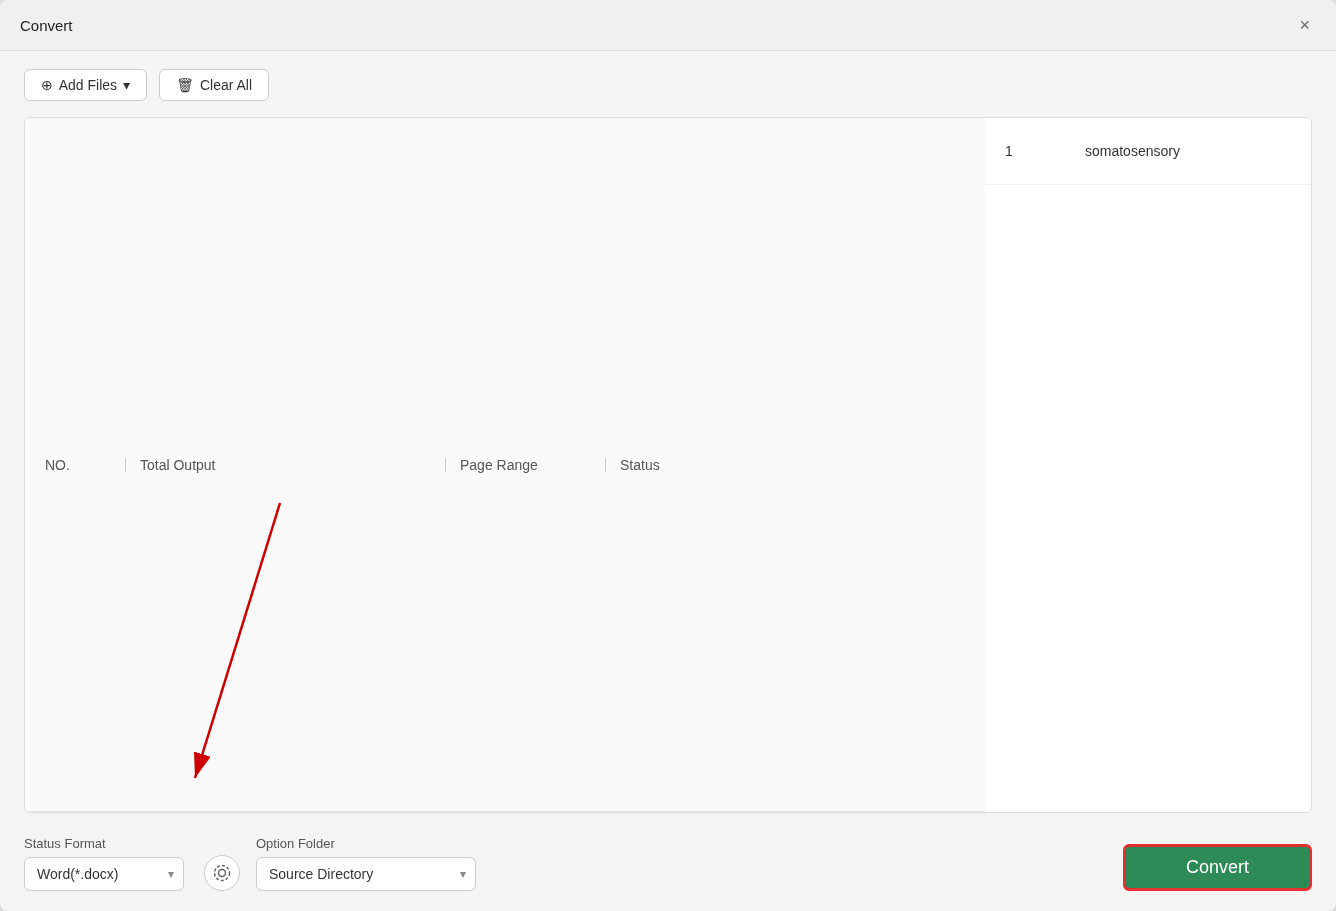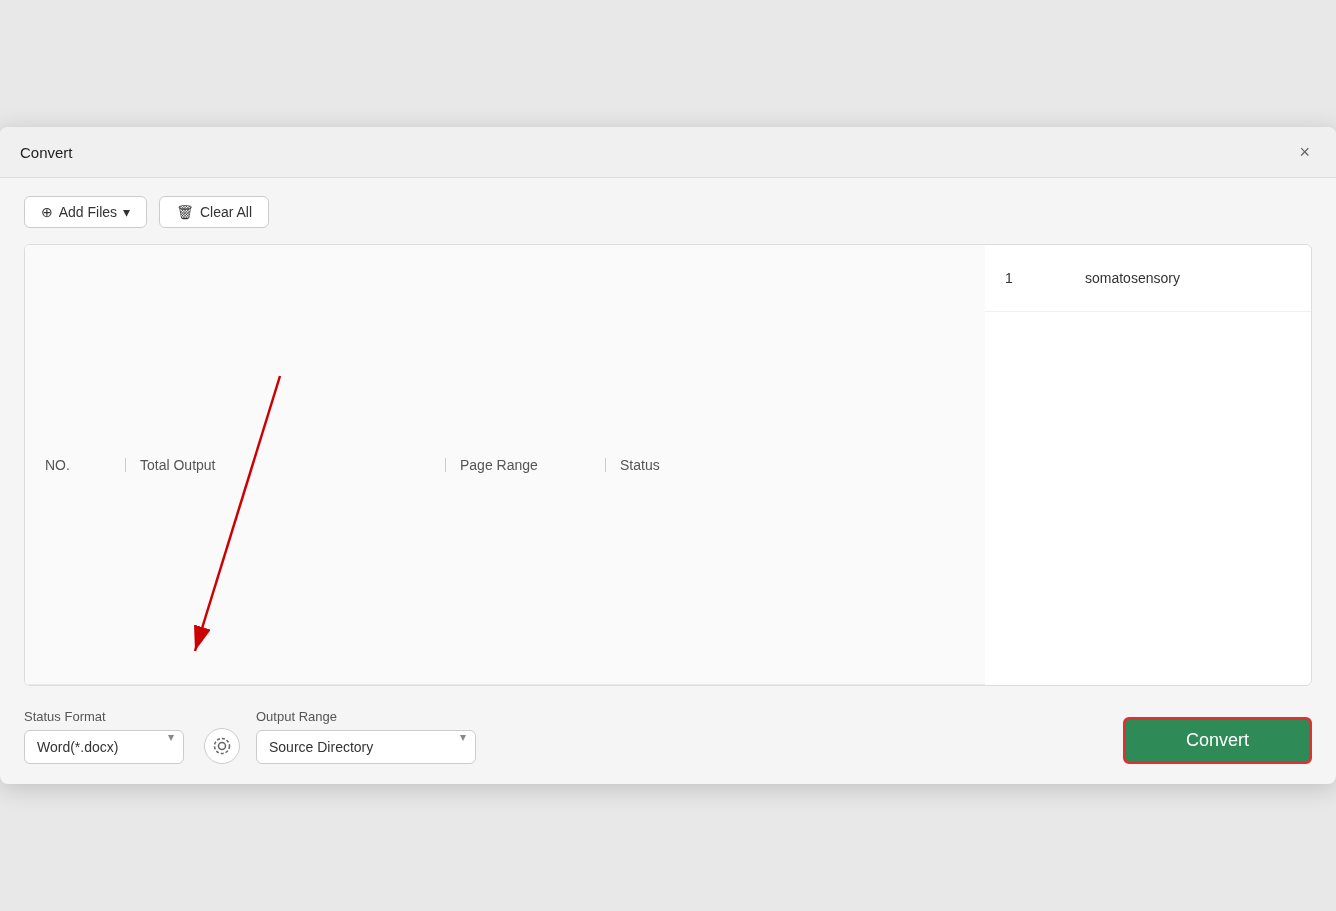--- a/index.html
+++ b/index.html
@@ -12,21 +12,21 @@
       background: #e8e8e8;
       display: flex;
       align-items: center;
       justify-content: center;
       min-height: 100vh;
       font-family: -apple-system, BlinkMacSystemFont, 'Segoe UI', sans-serif;
     }
 
     .window {
       width: 1336px;
-      height: 657px;
+      height: 911px;
       background: #f5f5f5;
       border-radius: 8px;
       box-shadow: 0 4px 24px rgba(0,0,0,0.18);
       display: flex;
       flex-direction: column;
       overflow: hidden;
     }
 
     .title-bar {
       background: #f0f0f0;
@@ -183,21 +183,21 @@
 
     .form-label {
       font-size: 13px;
       color: #555;
       font-weight: 500;
     }
 
     .select-wrapper {
       position: relative;
       display: flex;
-      align-items: flex-start;
+      align-items: center;
     }
 
     .format-select {
       appearance: none;
       background: #fff;
       border: 1px solid #ccc;
       border-radius: 6px;
       padding: 8px 32px 8px 12px;
       font-size: 14px;
       color: #333;
@@ -360,21 +360,21 @@
     </div>
 
     <button class="settings-btn" style="margin-top:22px;">
       <svg width="18" height="18" viewBox="0 0 18 18" fill="none">
         <circle cx="9" cy="9" r="3.5" stroke="#666" stroke-width="1.5"></circle>
         <circle cx="9" cy="9" r="7.5" stroke="#666" stroke-width="1.5" stroke-dasharray="3 2"></circle>
       </svg>
     </button>
 
     <div class="form-group">
-      <label class="form-label">Output Range</label>
+      <label class="form-label">Option Folder</label>
       <div class="select-wrapper">
         <select class="folder-select">
           <option>Source Directory</option>
           <option>Custom Directory</option>
         </select>
         <span class="select-arrow">▾</span>
       </div>
     </div>
 
     <button class="convert-btn">Convert</button>

